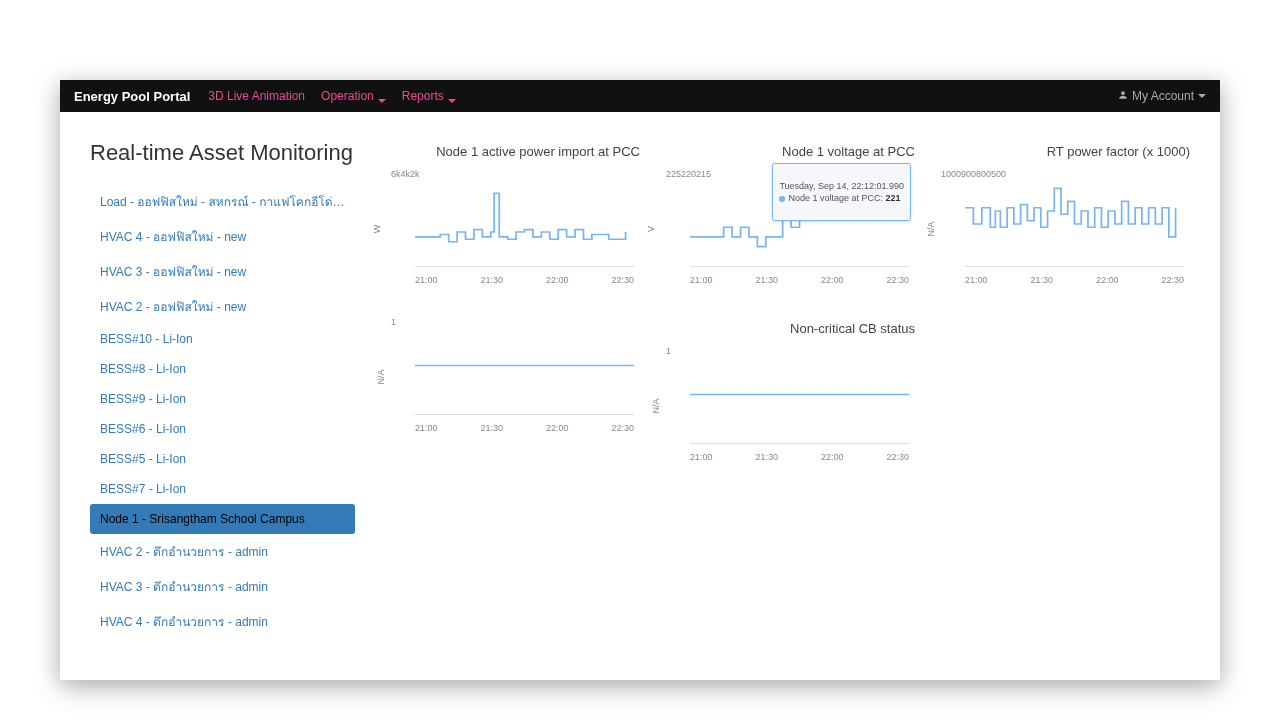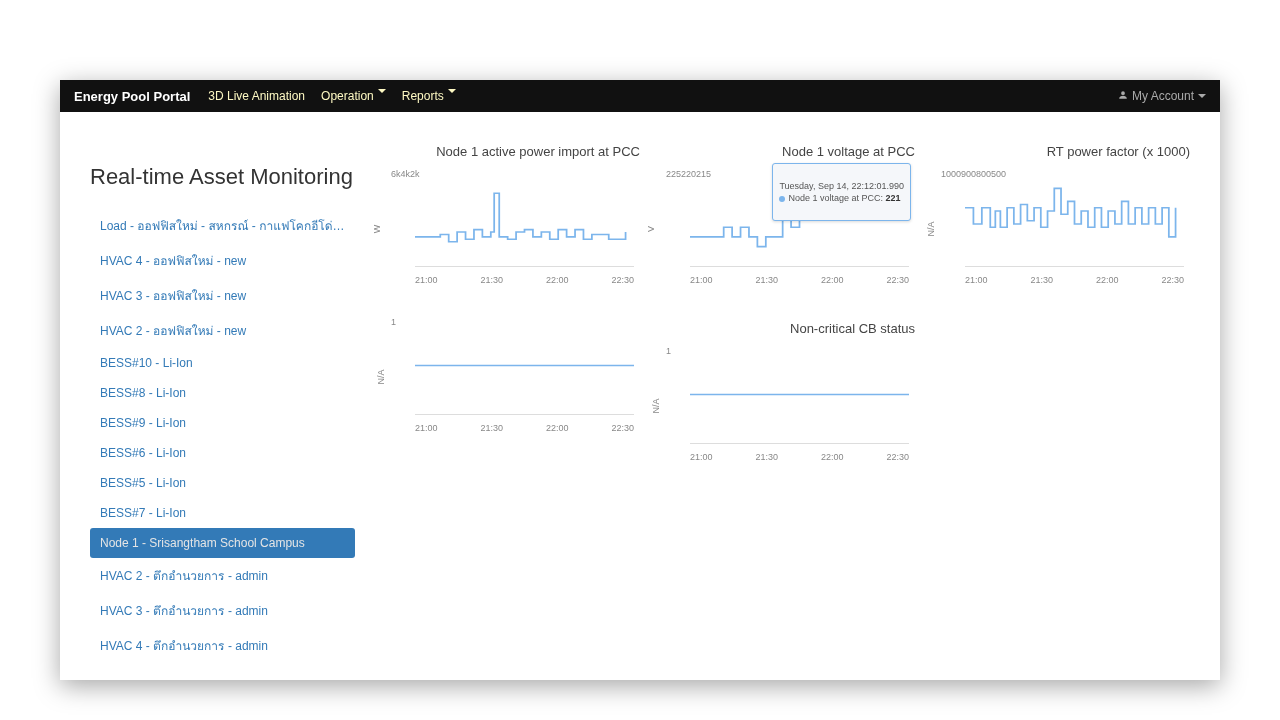--- a/index.html
+++ b/index.html
@@ -25,55 +25,55 @@
   .navbar {
     background: #111;
     color: #ddd;
     height: 32px;
     display: flex;
     align-items: center;
     padding: 0 14px;
     font-size: 12px;
   }
   .navbar .brand { color:#fff; font-weight: bold; margin-right: 18px; font-size: 13px;}
-  .navbar .navlink { color:#fef9c3; margin-right: 16px; cursor: pointer; display:flex; align-items:flex-start; gap:4px;}
+  .navbar .navlink { color:#ec4899; margin-right: 16px; cursor: pointer; display:flex; align-items:flex-end; gap:4px;}
   .navbar .spacer { flex: 1; }
   .navbar .account { color:#aaa; display:flex; align-items:center; gap:4px;}
   .caret-down { display:inline-block; width:0;height:0;border-left:4px solid transparent;border-right:4px solid transparent;border-top:4px solid currentColor;}
   .user-icon svg { width:10px; height:10px; fill:#aaa; }
 
   .content {
     display:flex;
     padding: 28px 30px 10px 30px;
     gap: 20px;
     height: calc(100% - 40px);
   }
   .page-title {
     font-size: 22px;
     font-weight: 400;
     color:#333;
     margin-bottom: 18px;
   }
-  .left-col { width: 265px; flex: 0 0 265px; margin-top: 24px; }
+  .left-col { width: 265px; flex: 0 0 265px; }
   .right-col { flex:1; display:flex; flex-direction:column; }
 
   .asset-list { list-style:none; }
   .asset-list li {
     padding: 8px 10px;
     font-size: 12px;
     color:#337ab7;
     cursor:pointer;
     border-radius: 3px;
     white-space: nowrap;
     overflow:hidden;
     text-overflow: ellipsis;
   }
   .asset-list li.active {
     background:#337ab7;
-    color:#e5e5e5;
+    color:#000000;
   }
 
   .charts-row { display:flex; gap: 10px; }
   .chart-card {
     flex:1;
     min-width: 0;
   }
   .chart-title {
     text-align:right;
     font-size: 13px;

